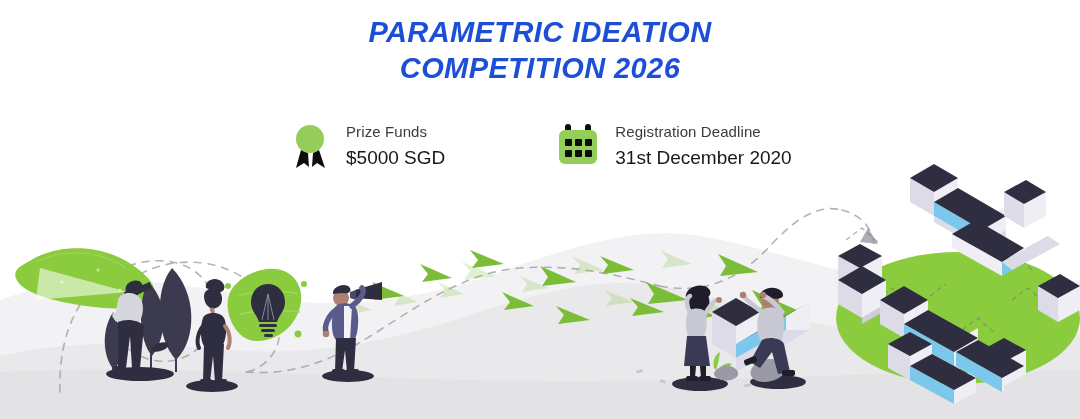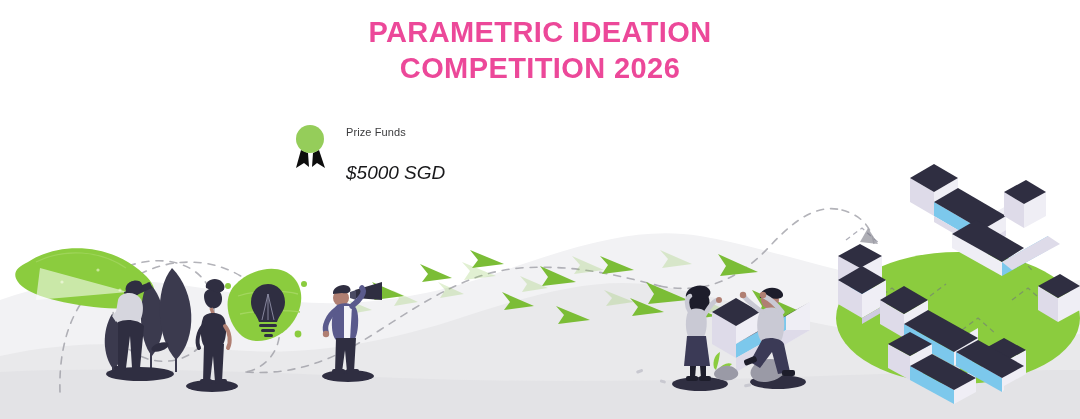--- a/index.html
+++ b/index.html
@@ -35,24 +35,25 @@
     position: absolute;
     left: 0;
     top: 14px;
     width: 1080px;
     text-align: center;
     z-index: 5;
   }
   .title-line {
     font-size: 29px;
     font-weight: bold;
-    color: #ec4899;
+    color: #1d4ed8;
     letter-spacing: 0.4px;
     line-height: 36px;
     white-space: nowrap;
+    font-style: italic;
   }
 
   
   .info-row {
     position: absolute;
     left: 288px;
     top: 122px;
     display: flex;
     align-items: flex-start;
     gap: 112px;
@@ -68,33 +69,32 @@
     height: 48px;
     position: relative;
     flex: none;
   }
   .info-text {
     display: flex;
     flex-direction: column;
     padding-top: 3px;
   }
   .info-label {
-    font-size: 11px;
+    font-size: 15px;
     color: #3b3b3d;
     line-height: 14px;
     letter-spacing: 0.1px;
     white-space: nowrap;
   }
   .info-value {
     font-size: 19px;
     color: #18181a;
     line-height: 26px;
-    margin-top: 21px;
+    margin-top: 6px;
     white-space: nowrap;
-    font-style: italic;
   }
 </style>
 </head>
 <body>
 
 <div class="poster">
 
   <svg class="scene" viewBox="0 0 1080 419" width="1080" height="419" xmlns="http://www.w3.org/2000/svg">
     <defs>
       <clipPath id="posterClip">
@@ -396,16 +396,35 @@
           <path d="M31,28 L37,46 L29,41 L24,45 L25,31 Z" fill="#0d0d0d"></path>
           <circle cx="22" cy="17" r="14" fill="#95cd5a"></circle>
         </svg>
       </div>
       <div class="info-text">
         <div class="info-label">Prize Funds</div>
         <div class="info-value">$5000 SGD</div>
       </div>
     </div>
 
+    <div class="info-item">
+      <div class="info-icon">
+        <svg width="46" height="48" viewBox="0 0 46 48" xmlns="http://www.w3.org/2000/svg">
+          <rect x="8" y="2" width="6" height="13" rx="3" fill="#0d0d0d"></rect>
+          <rect x="28" y="2" width="6" height="13" rx="3" fill="#0d0d0d"></rect>
+          <rect x="2" y="8" width="38" height="34" rx="6" fill="#95cd5a"></rect>
+          <rect x="8" y="17" width="7" height="7" rx="1" fill="#0d0d0d"></rect>
+          <rect x="18" y="17" width="7" height="7" rx="1" fill="#0d0d0d"></rect>
+          <rect x="28" y="17" width="7" height="7" rx="1" fill="#0d0d0d"></rect>
+          <rect x="8" y="28" width="7" height="7" rx="1" fill="#0d0d0d"></rect>
+          <rect x="18" y="28" width="7" height="7" rx="1" fill="#0d0d0d"></rect>
+          <rect x="28" y="28" width="7" height="7" rx="1" fill="#0d0d0d"></rect>
+        </svg>
+      </div>
+      <div class="info-text">
+        <div class="info-label">Registration Deadline</div>
+        <div class="info-value">31st December 2020</div>
+      </div>
+    </div>
 
   </div>
 
 </div>
 
 </body></html>

